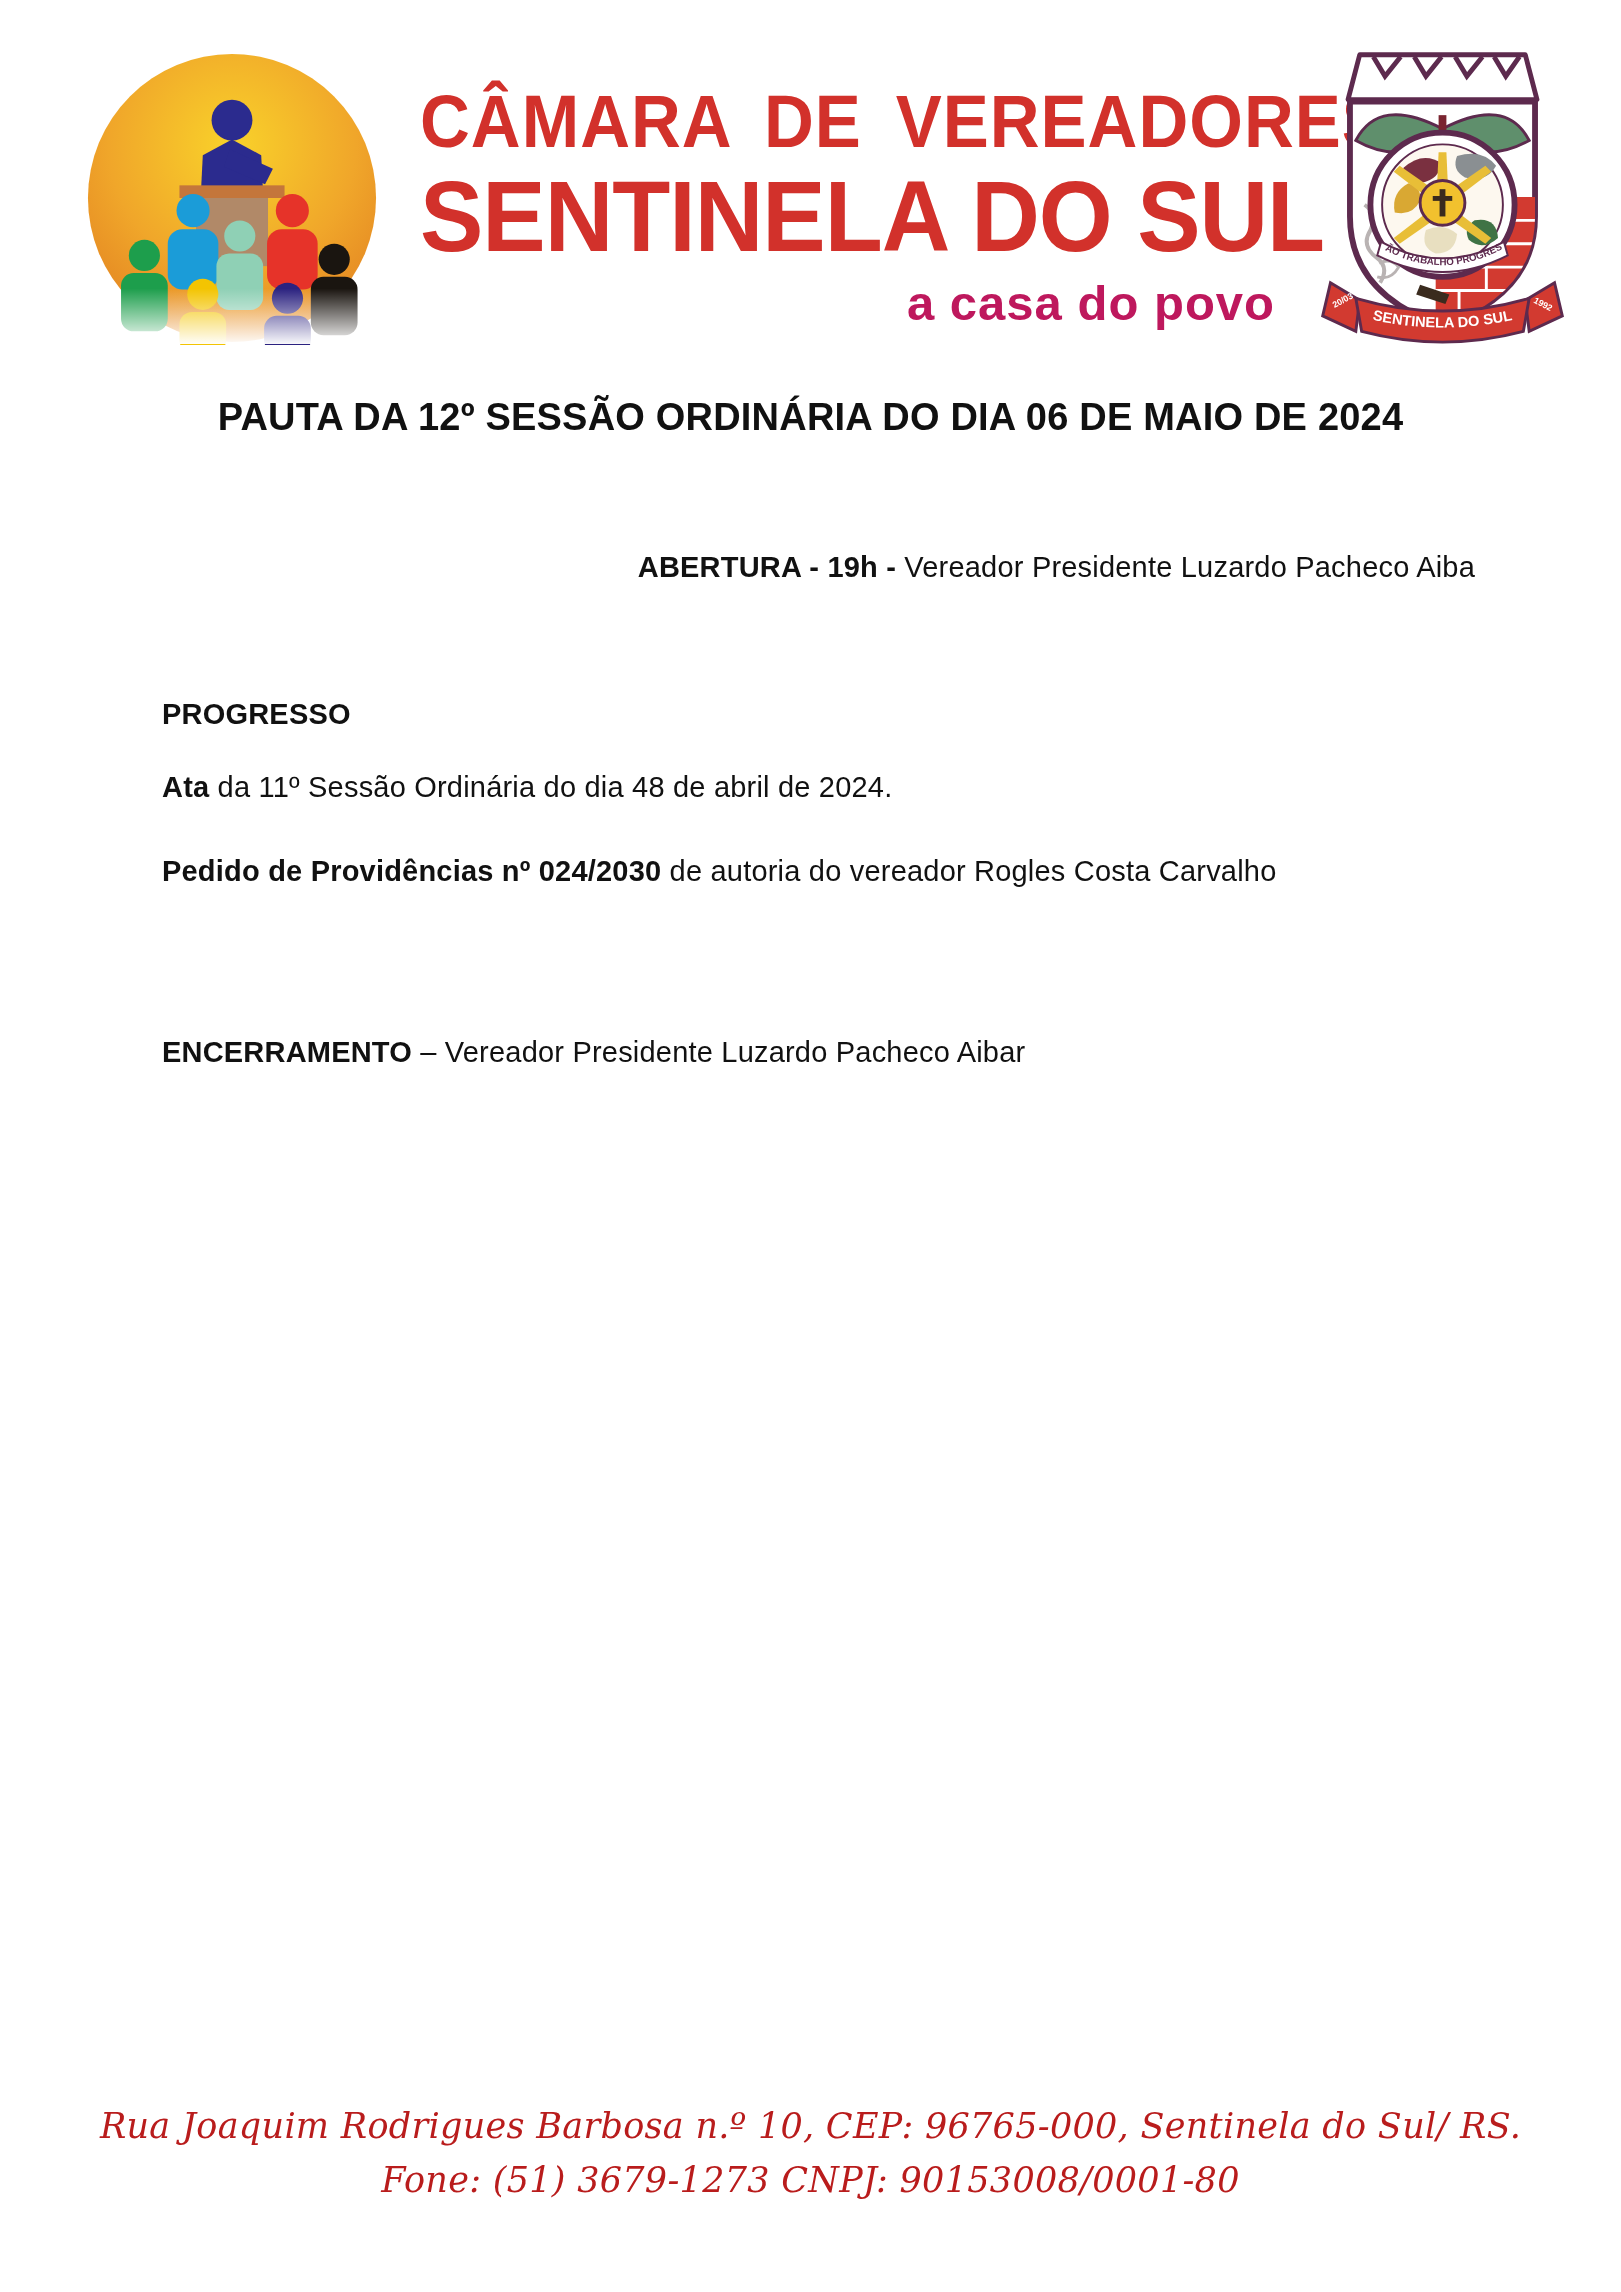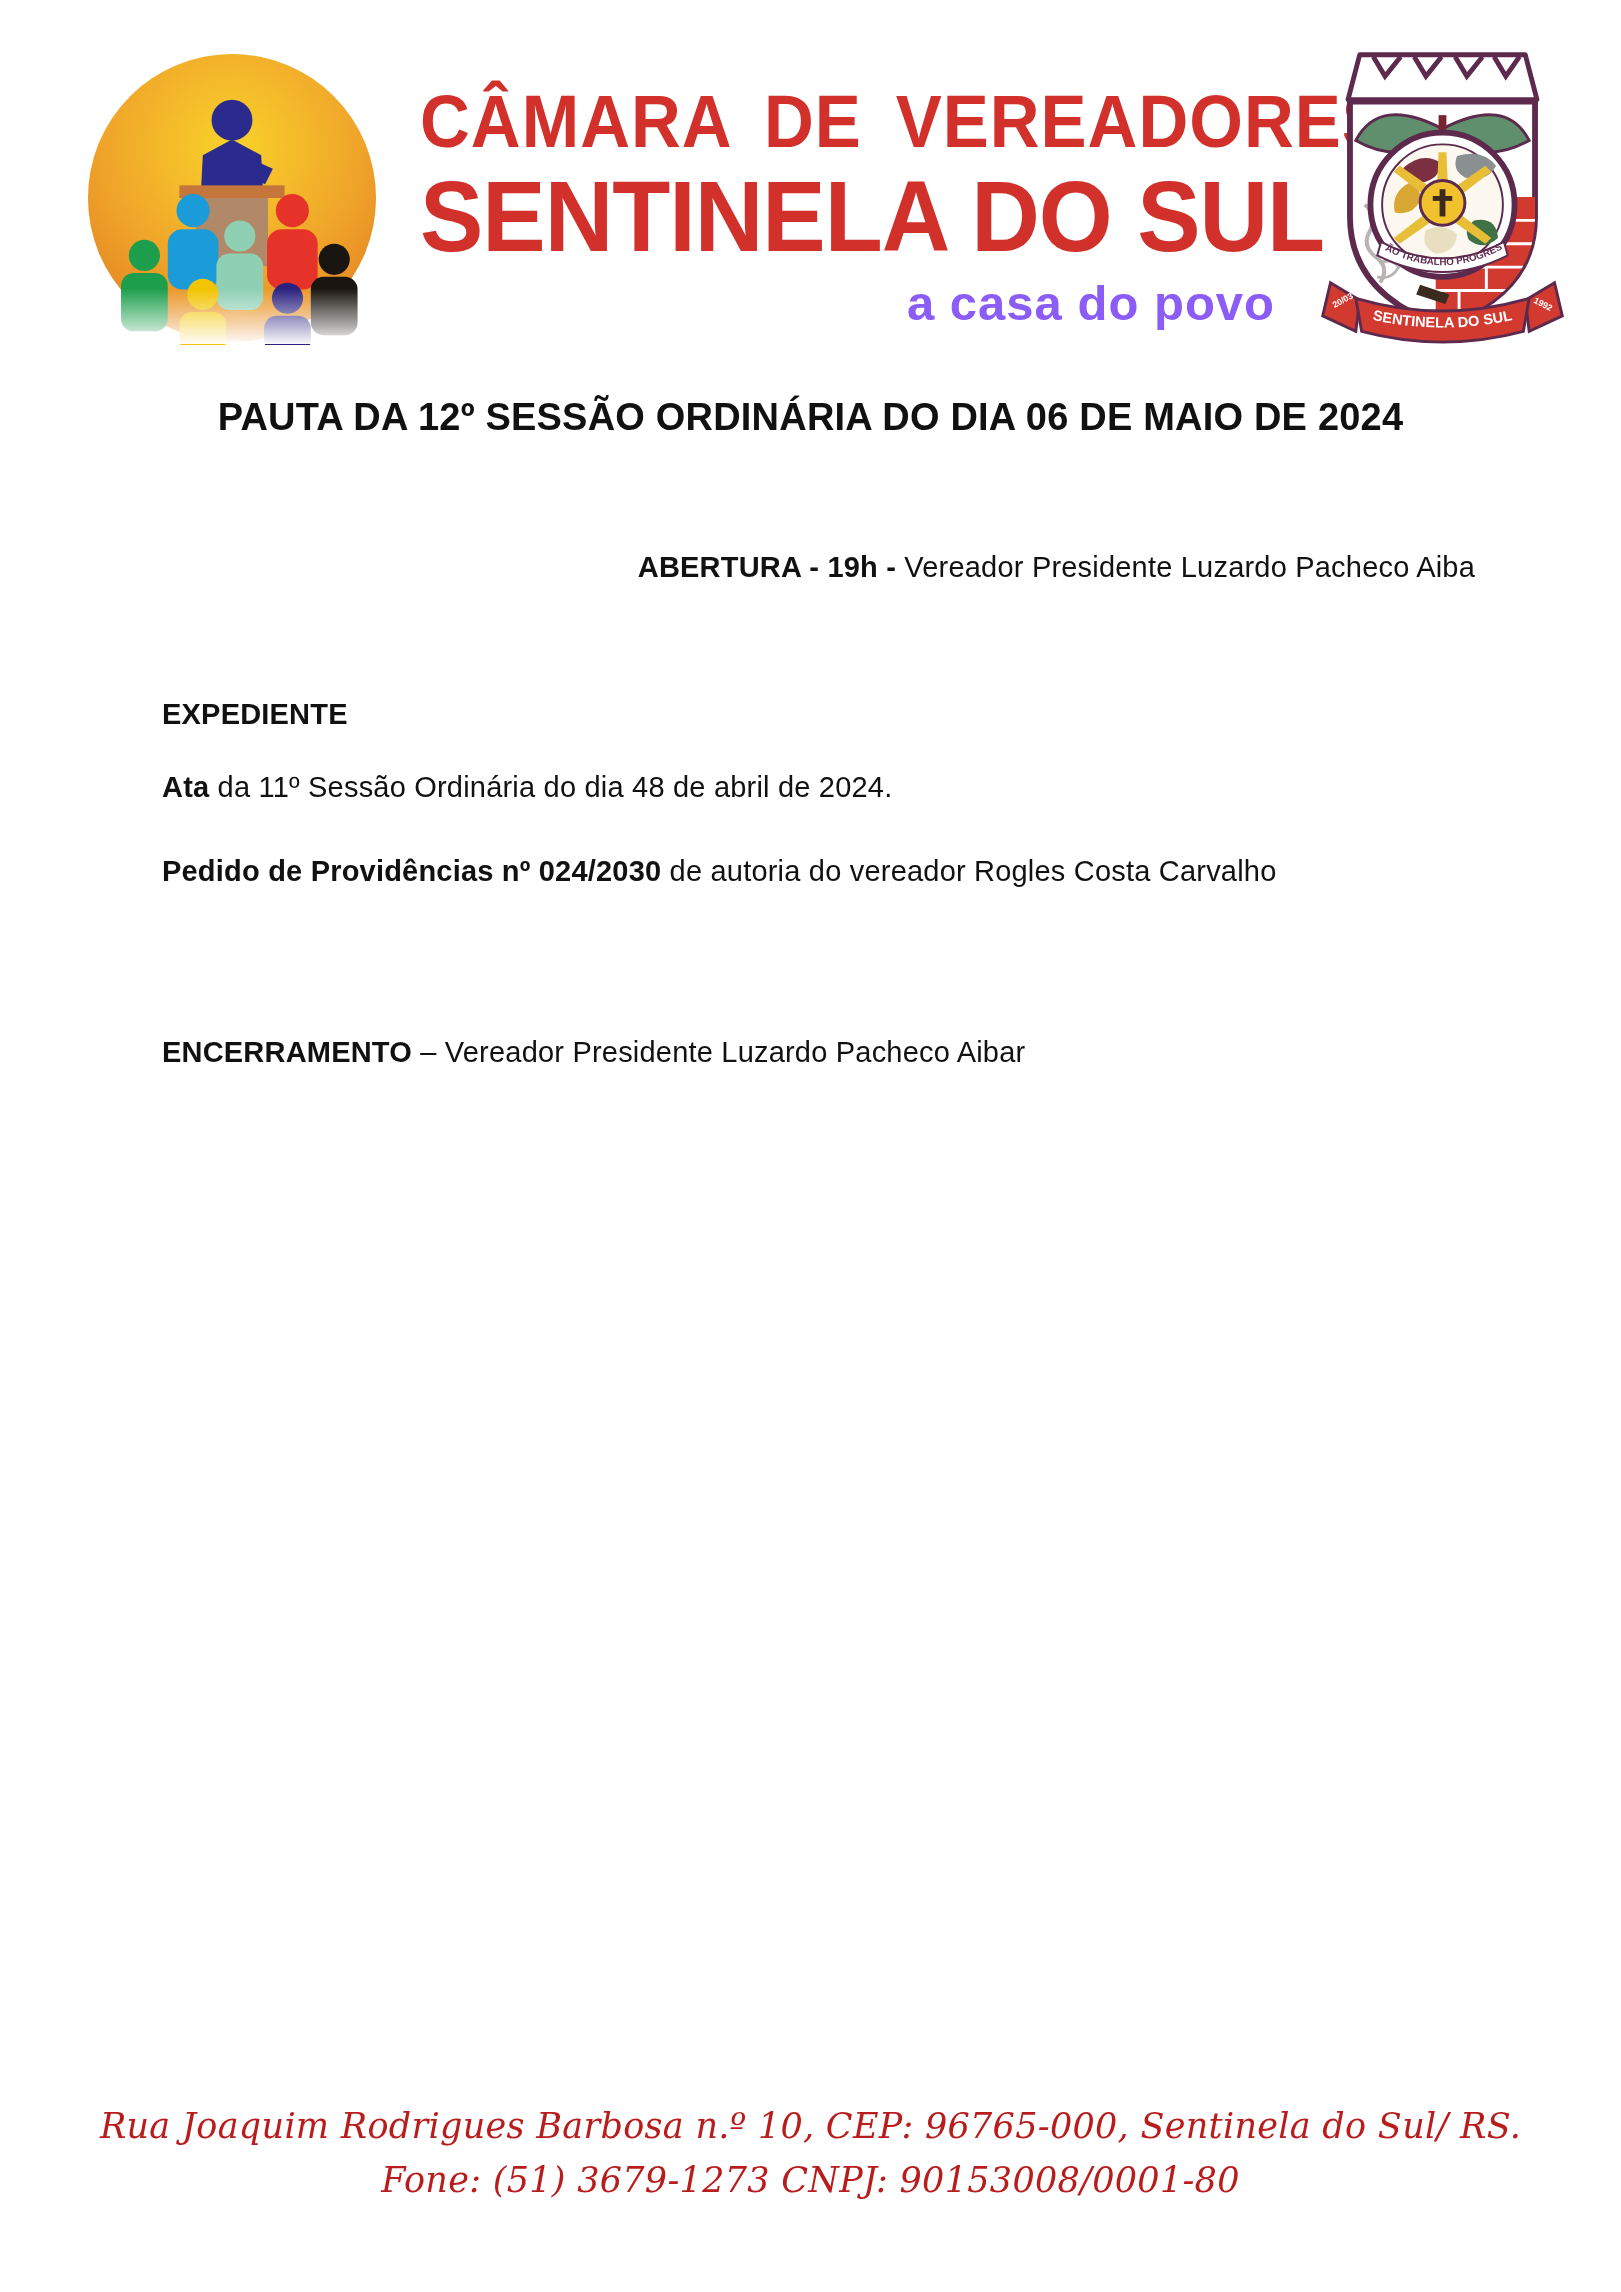--- a/index.html
+++ b/index.html
@@ -21,21 +21,21 @@
     letter-spacing:1px;word-spacing:13.7px;white-space:nowrap;
     transform:scaleY(1.08);transform-origin:top center;
   }
   .org-line2{
     font-size:95px;font-weight:bold;color:#d2312b;
     letter-spacing:-1px;white-space:nowrap;margin-top:13.7px;
     transform:scaleY(1.05);transform-origin:top center;
   }
   .tagline{
     margin-top:17.6px;text-align:right;padding-right:37px;
-    font-size:49px;font-weight:bold;color:#8b5cf6;letter-spacing:1px;
+    font-size:49px;font-weight:bold;color:#be185d;letter-spacing:1px;
   }
   
   .doc-title{
     position:absolute;left:0;right:0;top:396px;
     text-align:center;font-size:38px;font-weight:bold;letter-spacing:0.2px;
   }
   .line{position:absolute;left:162px;width:1313px;font-size:29px;letter-spacing:0.2px;}
   .b{font-weight:bold;}
   .l-abertura{top:551px;text-align:right;}
   .l-expediente{top:698px;font-weight:bold;}
@@ -197,21 +197,21 @@
       </g>
     </svg>
   </div>
 
   <div class="doc-title">PAUTA DA 12º SESSÃO ORDINÁRIA DO DIA 06 DE MAIO DE 2024</div>
 
   <div class="line l-abertura">
     <span class="b">ABERTURA - 19h - </span><span>Vereador Presidente Luzardo Pacheco Aiba</span>
   </div>
 
-  <div class="line l-expediente">EXPEDIENTE</div>
+  <div class="line l-expediente">PROGRESSO</div>
 
   <div class="line l-ata">
     <span class="b">Ata</span><span> da 11º Sessão Ordinária do dia 48 de abril de 2024.</span>
   </div>
 
   <div class="line l-pedido">
     <span class="b">Pedido de Providências nº 024/2030</span><span> de autoria do vereador Rogles Costa Carvalho</span>
   </div>
 
   <div class="line l-encerramento">

